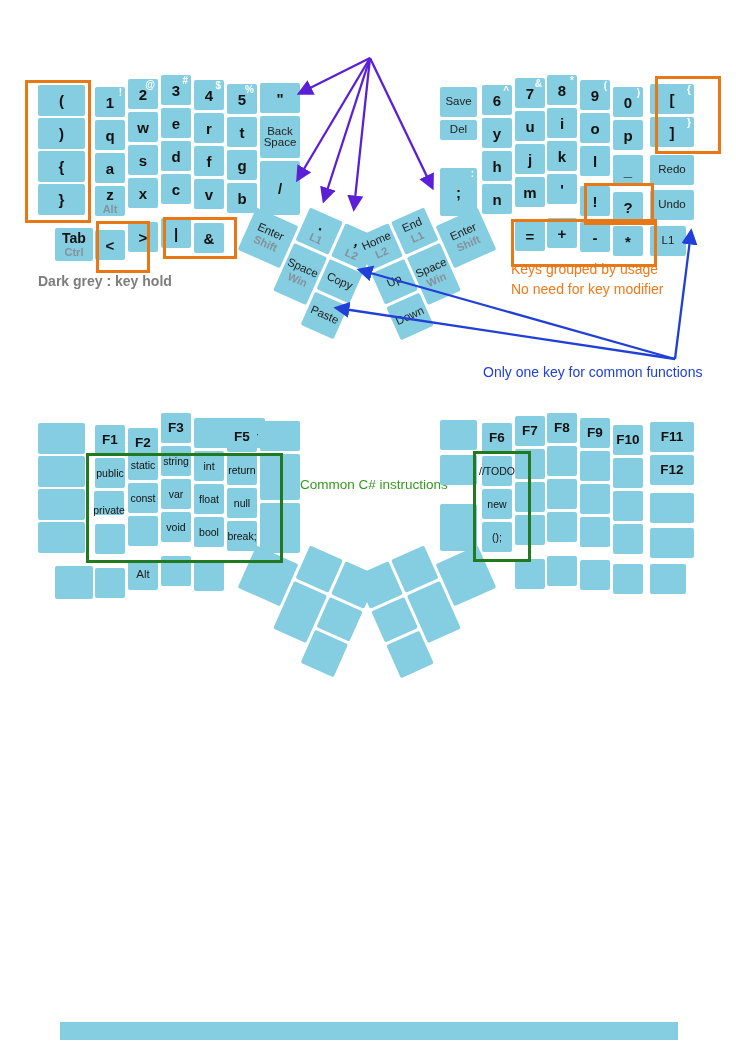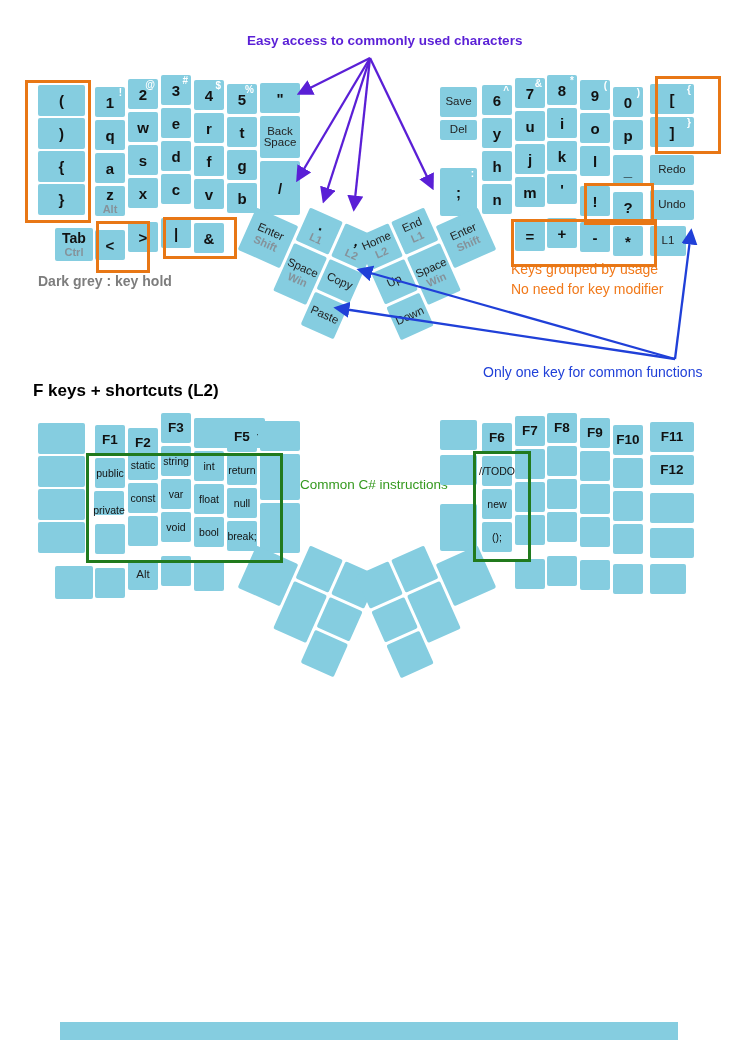--- a/index.html
+++ b/index.html
@@ -26,23 +26,21 @@
   .hl{position:absolute;border:3px solid #e87715;z-index:30;}
   .hlg{position:absolute;border:3px solid #217a1d;z-index:30;}
   #arrows{position:absolute;left:0;top:0;z-index:25;pointer-events:none;}
   #footer-bar{position:absolute;left:60px;top:1022px;width:618px;height:18px;background:#85cde0;}
 </style>
 </head>
 <body>
 
 <div id="page">
 
-  <div class="title" style="left:33px;top:381px">F keys + shortcuts (L2)</div>
-
-  <div class="ann purple" style="left:247px;top:33px">Easy access to commonly used characters</div>
+
   <div class="ann grey" style="left:38px;top:273px">Dark grey : key hold</div>
   <div class="ann orange" style="left:511px;top:261px">Keys grouped by usage</div>
   <div class="ann orange" style="left:511px;top:281px">No need for key modifier</div>
   <div class="ann blue" style="left:483px;top:364px">Only one key for common functions</div>
   <div class="ann green" style="left:300px;top:477px">Common C# instructions</div>
 
   <div id="g-main_left">
       <div class="key" style="left: 38px; top: 85px; width: 47px; height: 31px;">
         <span class="kt">(</span>
       </div>

